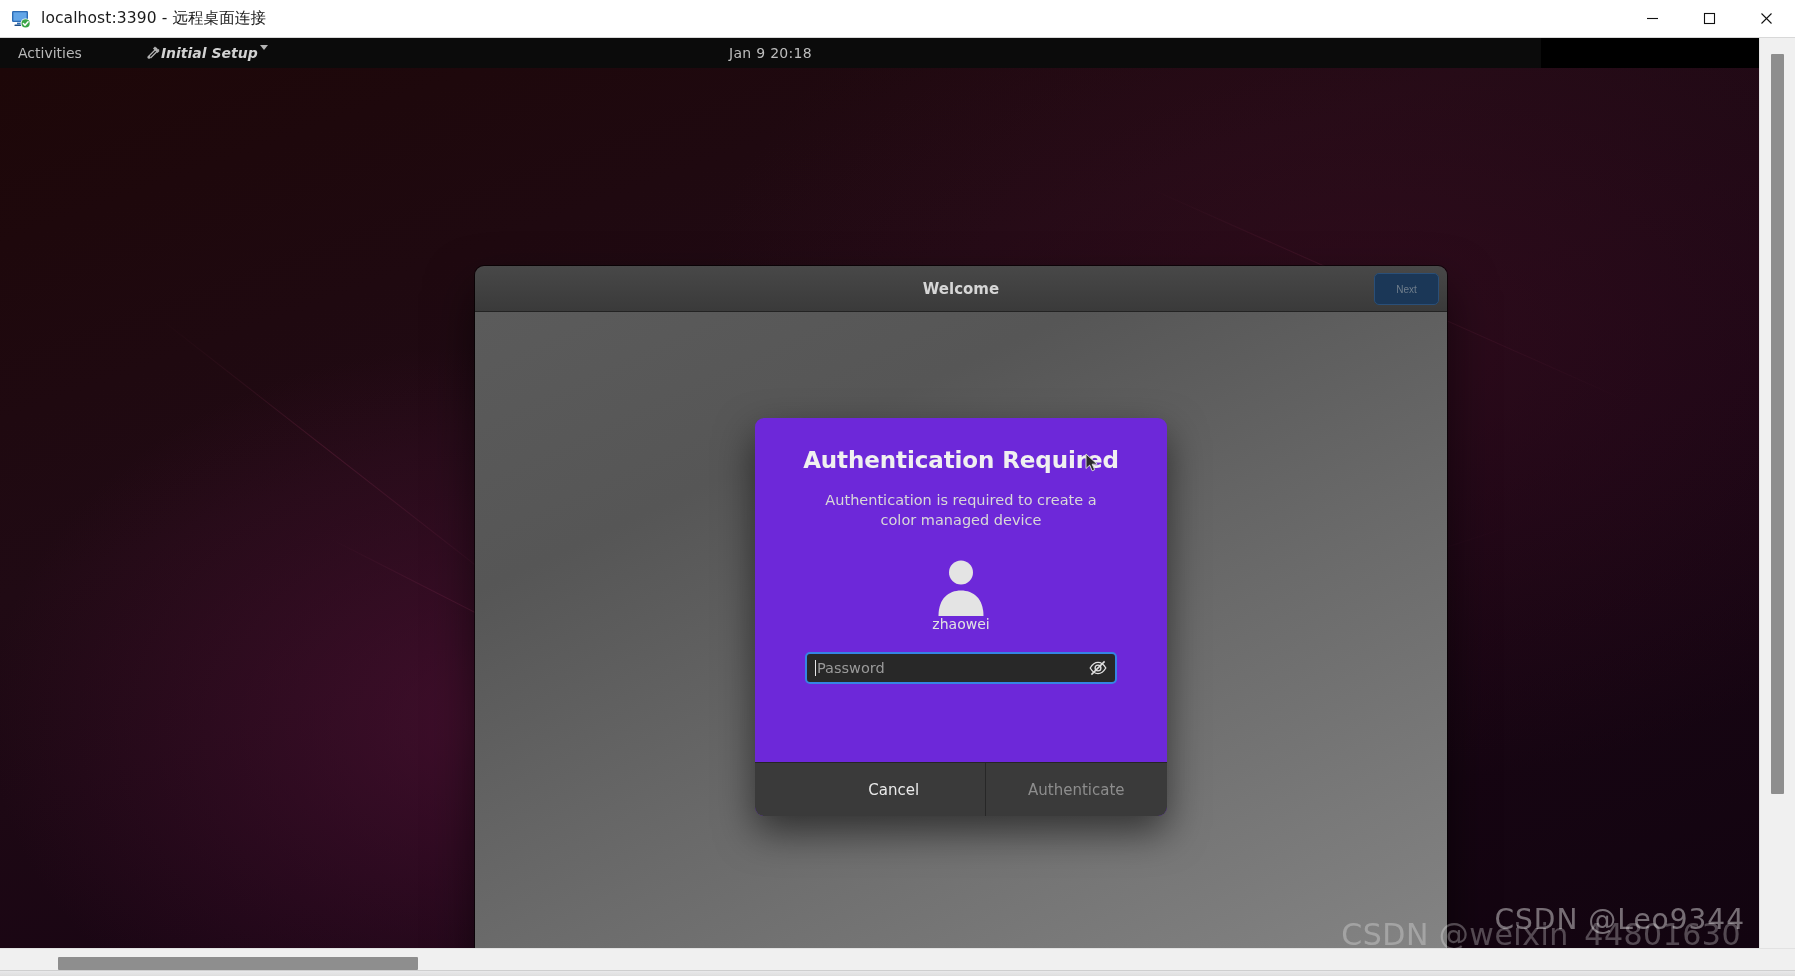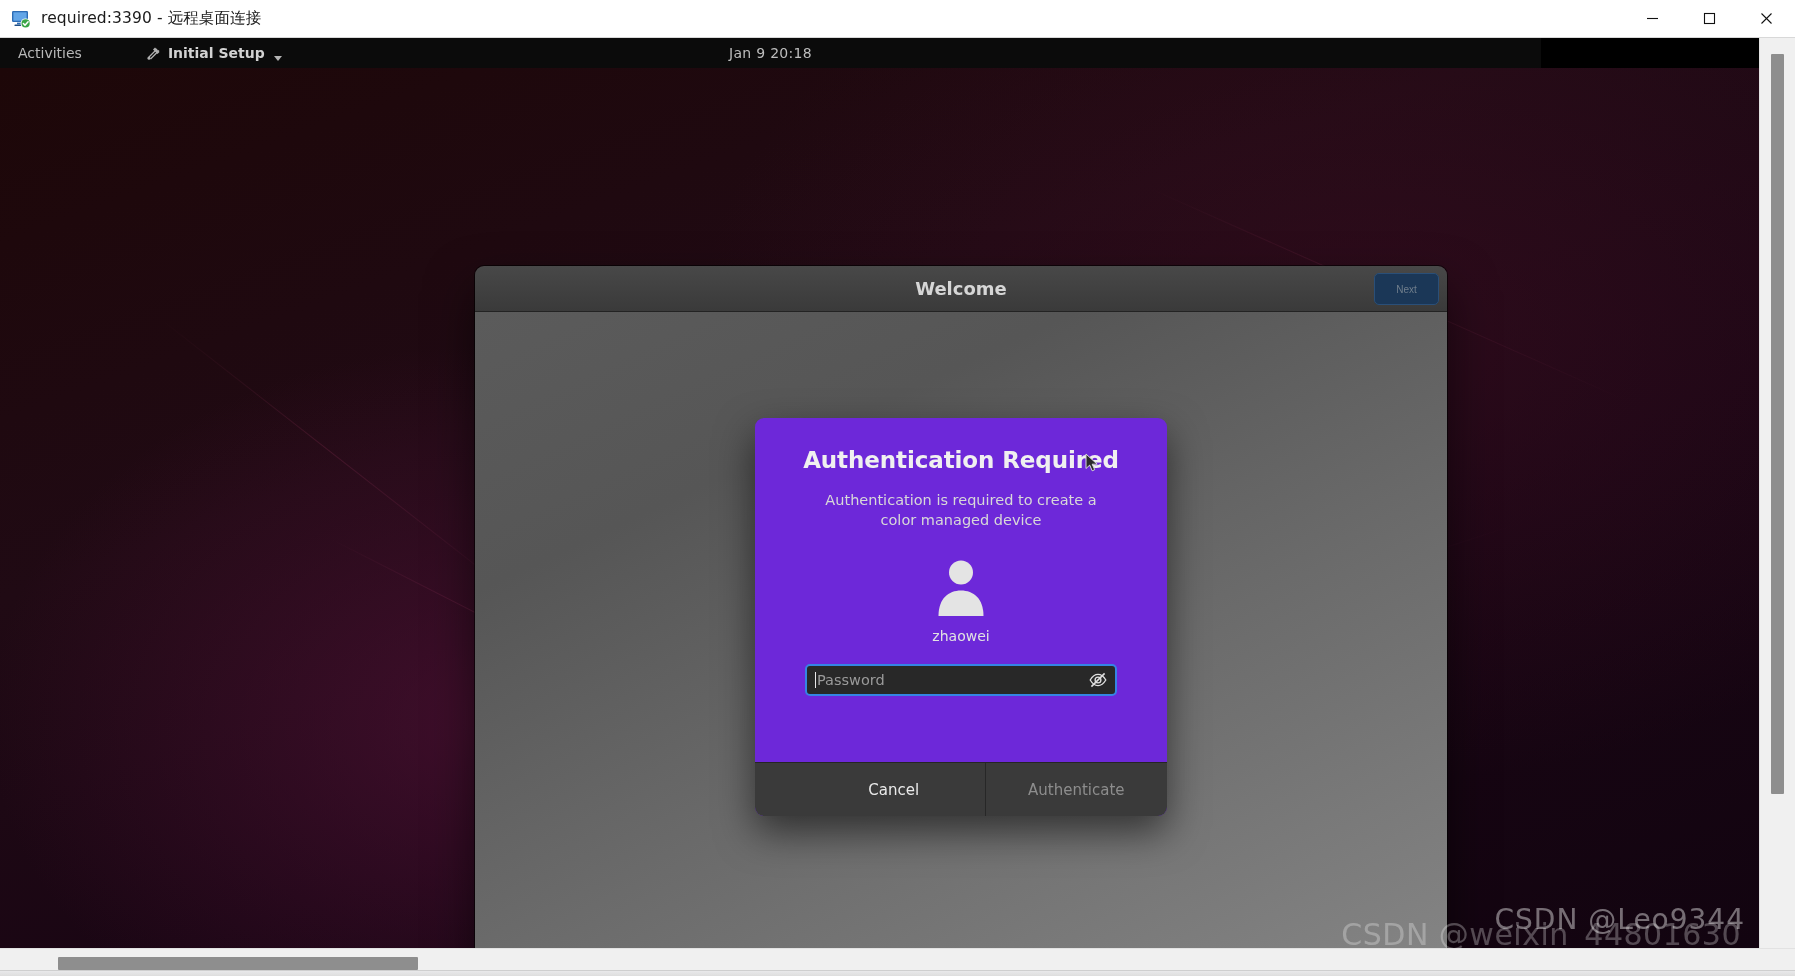--- a/index.html
+++ b/index.html
@@ -43,22 +43,22 @@
   
   #gnome-topbar {
     position:absolute; left:0; top:0; width:1541px; height:30px;
     background:#0b0b0b; display:flex; align-items:center;
     font-family:"DejaVu Sans", sans-serif;
   }
   #activities-button {
     margin-left:10px; font-size:14px; color:#b9b9b9; padding:3px 8px; border-radius:4px;
   }
   #appmenu {
-    margin-left:48px; display:flex; align-items:flex-end; gap:7px;
-    padding:3px 8px; border-radius:4px;
+    margin-left:48px; display:flex; align-items:flex-start; 
+    padding:3px 8px; border-radius:4px;font-style:italic;
   }
   #appmenu-icon { width:15px; height:15px; position:relative; opacity:.85; }
   #appmenu-label { font-size:14px; color:#d2d2d2; font-weight:bold; }
   #appmenu-arrow {
     width:0;height:0;border-left:4.5px solid transparent;border-right:4.5px solid transparent;
     border-top:5px solid #b4b4b4; margin-left:2px;
   }
   #clock {
     position:absolute; left:50%; transform:translateX(-50%);
     font-size:14px; color:#bdbdbd; letter-spacing:0.3px;
@@ -84,21 +84,21 @@
     border-radius:9px 9px 0 0;
     box-shadow:0 22px 48px rgba(0,0,0,.55), 0 0 0 1px rgba(0,0,0,.6);
     overflow:hidden;
   }
   #welcome-headerbar {
     position:absolute; left:0; top:0; width:972px; height:46px;
     background:linear-gradient(180deg,#484848 0%,#3a3a3a 100%);
     border-bottom:1px solid #232323;
     display:flex; align-items:center; justify-content:center;
   }
-  #welcome-title { font-size:18px; font-weight:bold; color:#d6d6d6;
+  #welcome-title { font-size:15px; font-weight:bold; color:#d6d6d6;
     font-family:"DejaVu Sans", sans-serif; }
   #next-button {
     position:absolute; right:8px; top:7px; width:65px; height:32px;
     background:#1b3757; border:1px solid #2a4f78; border-radius:5px;
     display:flex; align-items:center; justify-content:center;
     font-size:10px; color:#707e8c;
   }
   #welcome-body {
     position:absolute; left:0; top:46px; width:972px; height:666px;
     background:linear-gradient(155deg,#5b5b5b 0%,#565656 25%,#6b6b6b 58%,#858585 100%);
@@ -121,21 +121,21 @@
   }
   #auth-message {
     margin-top:17px; width:300px; text-align:center;
     font-size:14.5px; line-height:20px; color:#d8d8d8;
     font-family:"DejaVu Sans", sans-serif;
   }
   #auth-avatar {
     margin-top:24px; width:62px; height:62px; position:relative;
   }
   #auth-username {
-    margin-top:12px; font-size:14px; color:#e2e2e2;
+    font-size:14px; color:#e2e2e2;
     font-family:"DejaVu Sans", sans-serif;
   }
   #password-row {
     margin-top:20px; width:312px; height:44px; position:relative;
   }
   #password-input {
     width:312px; height:32px; border-radius:5px;
     background:#282828; border:2px solid #3584e4;
     display:flex; align-items:center;
   }
@@ -214,21 +214,21 @@
       <svg width="22" height="22" viewBox="0 0 22 22">
         <rect x="2" y="3" width="16" height="11" rx="1.2" fill="#2d6cb5"></rect>
         <rect x="3.4" y="4.3" width="13.2" height="8.4" fill="#63a6e8"></rect>
         <rect x="7" y="14.6" width="6" height="1.8" fill="#2d6cb5"></rect>
         <rect x="4.5" y="16.4" width="11" height="1.6" rx=".6" fill="#1f4f86"></rect>
         <circle cx="15.6" cy="15.4" r="5" fill="#ffffff"></circle>
         <circle cx="15.6" cy="15.4" r="4.1" fill="#3aa648"></circle>
         <path d="M13.4 15.6 l1.6 1.7 l3.1 -3.5" stroke="#ffffff" stroke-width="1.5" fill="none" stroke-linecap="round" stroke-linejoin="round"></path>
       </svg>
     </div>
-    <div id="rdp-title-text">required:3390 - 远程桌面连接</div>
+    <div id="rdp-title-text">localhost:3390 - 远程桌面连接</div>
 
     <div id="rdp-winbtns">
       <div class="winbtn">
         <svg width="13" height="13" viewBox="0 0 13 13">
           <line x1="1" y1="6.5" x2="12" y2="6.5" stroke="#111" stroke-width="1.1"></line>
         </svg>
       </div>
       <div class="winbtn">
         <svg width="13" height="13" viewBox="0 0 13 13">
           <rect x="1.5" y="1.5" width="10" height="10" fill="none" stroke="#111" stroke-width="1.1"></rect>

